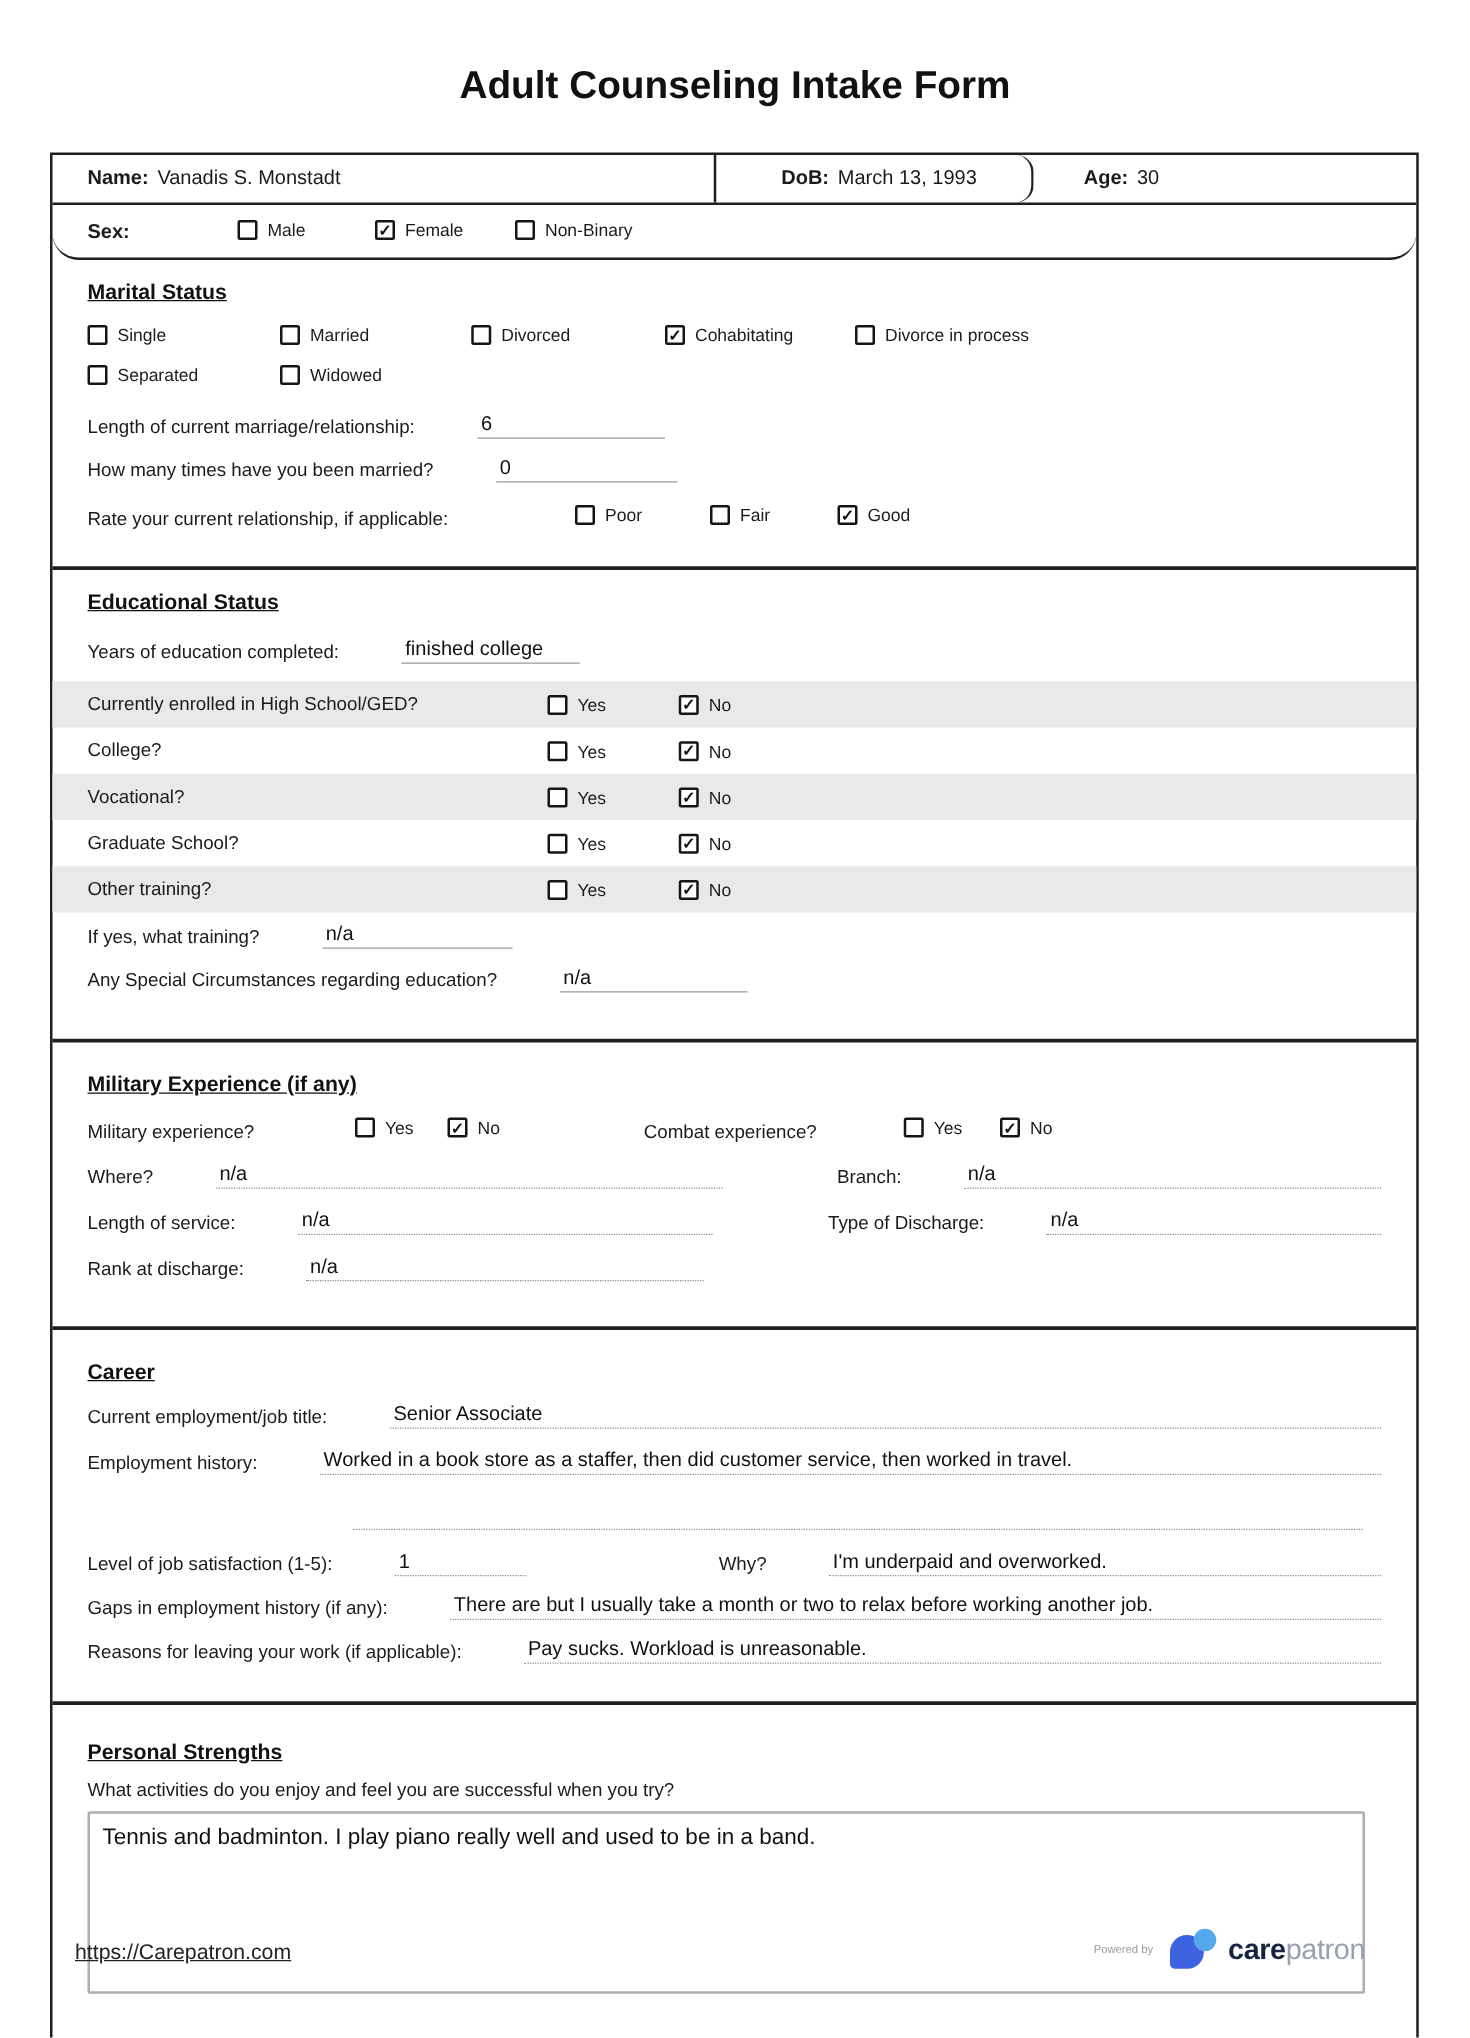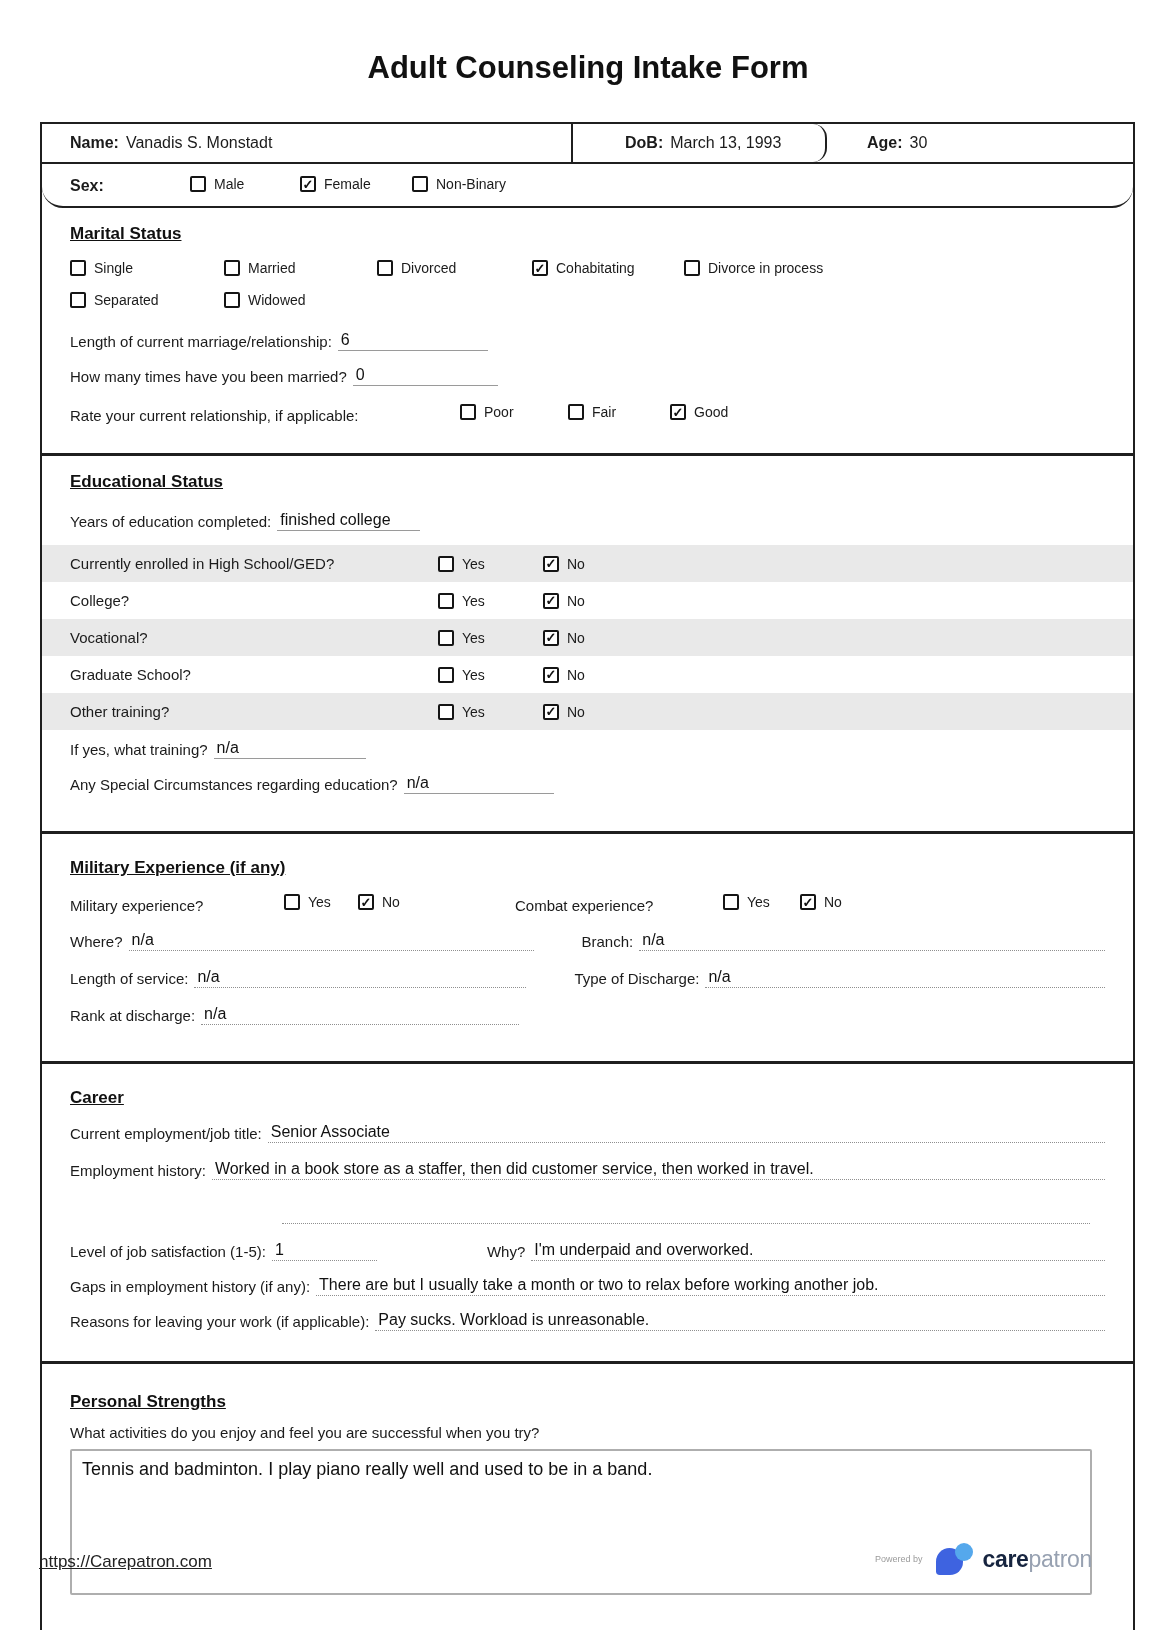--- a/index.html
+++ b/index.html
@@ -41,36 +41,36 @@
   .cb-label { font-size: 14px; }
   .abs-row { position: relative; height: 22px; }
   .abs-row .cb-item { position: absolute; top: 0; }
   
   .ans {
     display: inline-block; font-size: 16px; color: #111;
     border-bottom: 1px solid #9a9a9a; padding: 0 6px 1px 3px;
     line-height: 19px; vertical-align: bottom; min-height: 20px;
   }
   .dotted { border-bottom: 1.5px dotted #8f8f8f; }
-  .fline { display: flex; align-items: flex-end; }
+  .fline { display: flex; align-items: flex-end; gap: 44px; }
   .fline .lbl { flex: none; padding-bottom: 1px; margin-right: 6px; }
   .fline .ans.grow { flex: 1; }
   
   .q-row { display: flex; align-items: center; height: 37px; margin: 0 -28px; padding: 0 28px; }
   .q-row.stripe { background: #e9e9e9; }
   .q-label { width: 368px; font-size: 15px; }
   .q-yes { width: 105px; }
   
   .answer-box {
     border: 2px solid #aeaeae; border-radius: 2px; background: #fff;
     width: 1022px; height: 146px; padding: 8px 10px; font-size: 18px; color: #111;
   }
   
   .footer-link {
-    position: absolute; left: 39px; top: 1552px; font-size: 17px;
+    position: absolute; left: 60px; top: 1552px; font-size: 17px;
     color: #222; text-decoration: underline;
   }
   .powered { position: absolute; right: 84px; top: 1543px; display: flex; align-items: center; }
   .powered-label { font-size: 9px; color: #9b9b9b; margin-right: 14px; }
   .logo-mark { position: relative; width: 38px; height: 32px; margin-right: 8px; flex: none; }
   .lm-dark { position: absolute; left: 0; bottom: 0; width: 27px; height: 27px; background: #3e63e0; border-radius: 50% 50% 48% 14%; }
   .lm-light { position: absolute; right: 1px; top: 0; width: 18px; height: 18px; background: #55a8ec; border-radius: 50%; }
   .brand { font-size: 23px; letter-spacing: -0.3px; }
   .brand .b1 { font-weight: 700; color: #16243f; }
   .brand .b2 { font-weight: 400; color: #97a1b1; }

